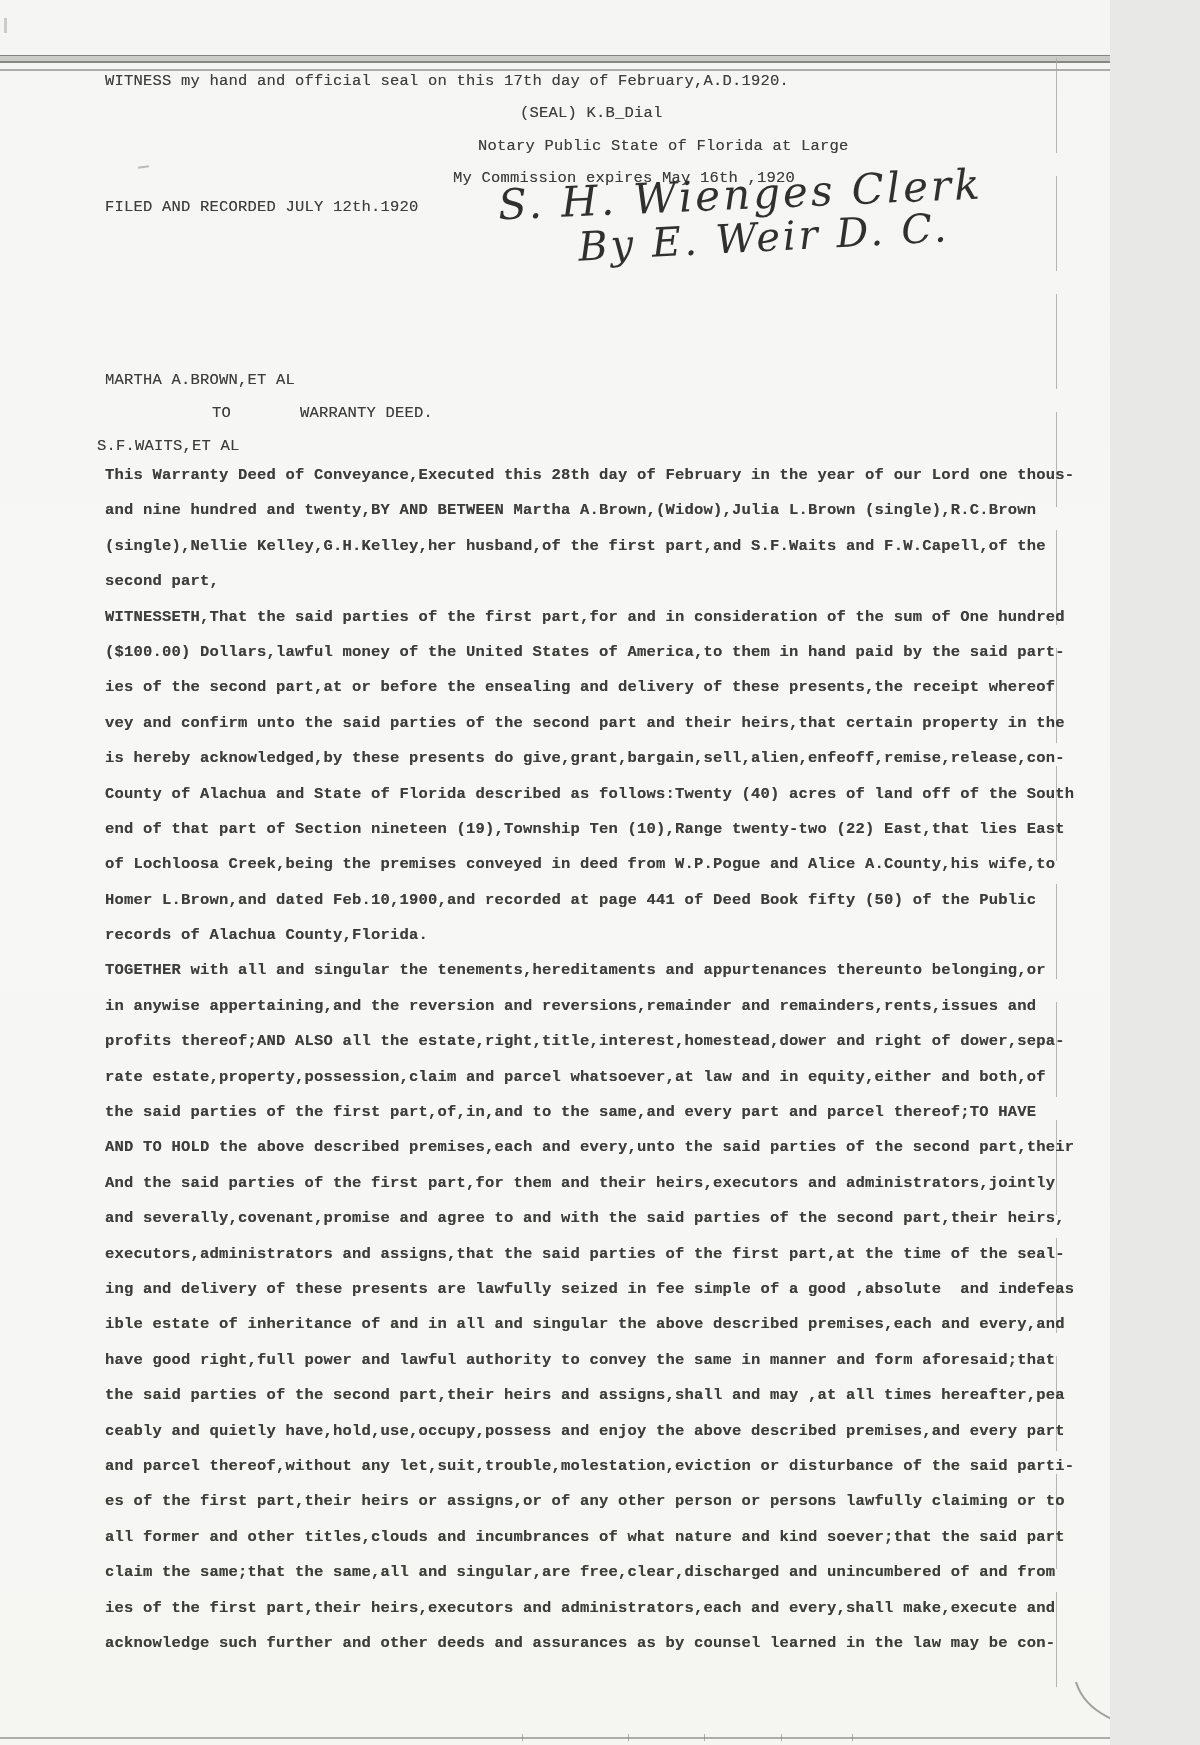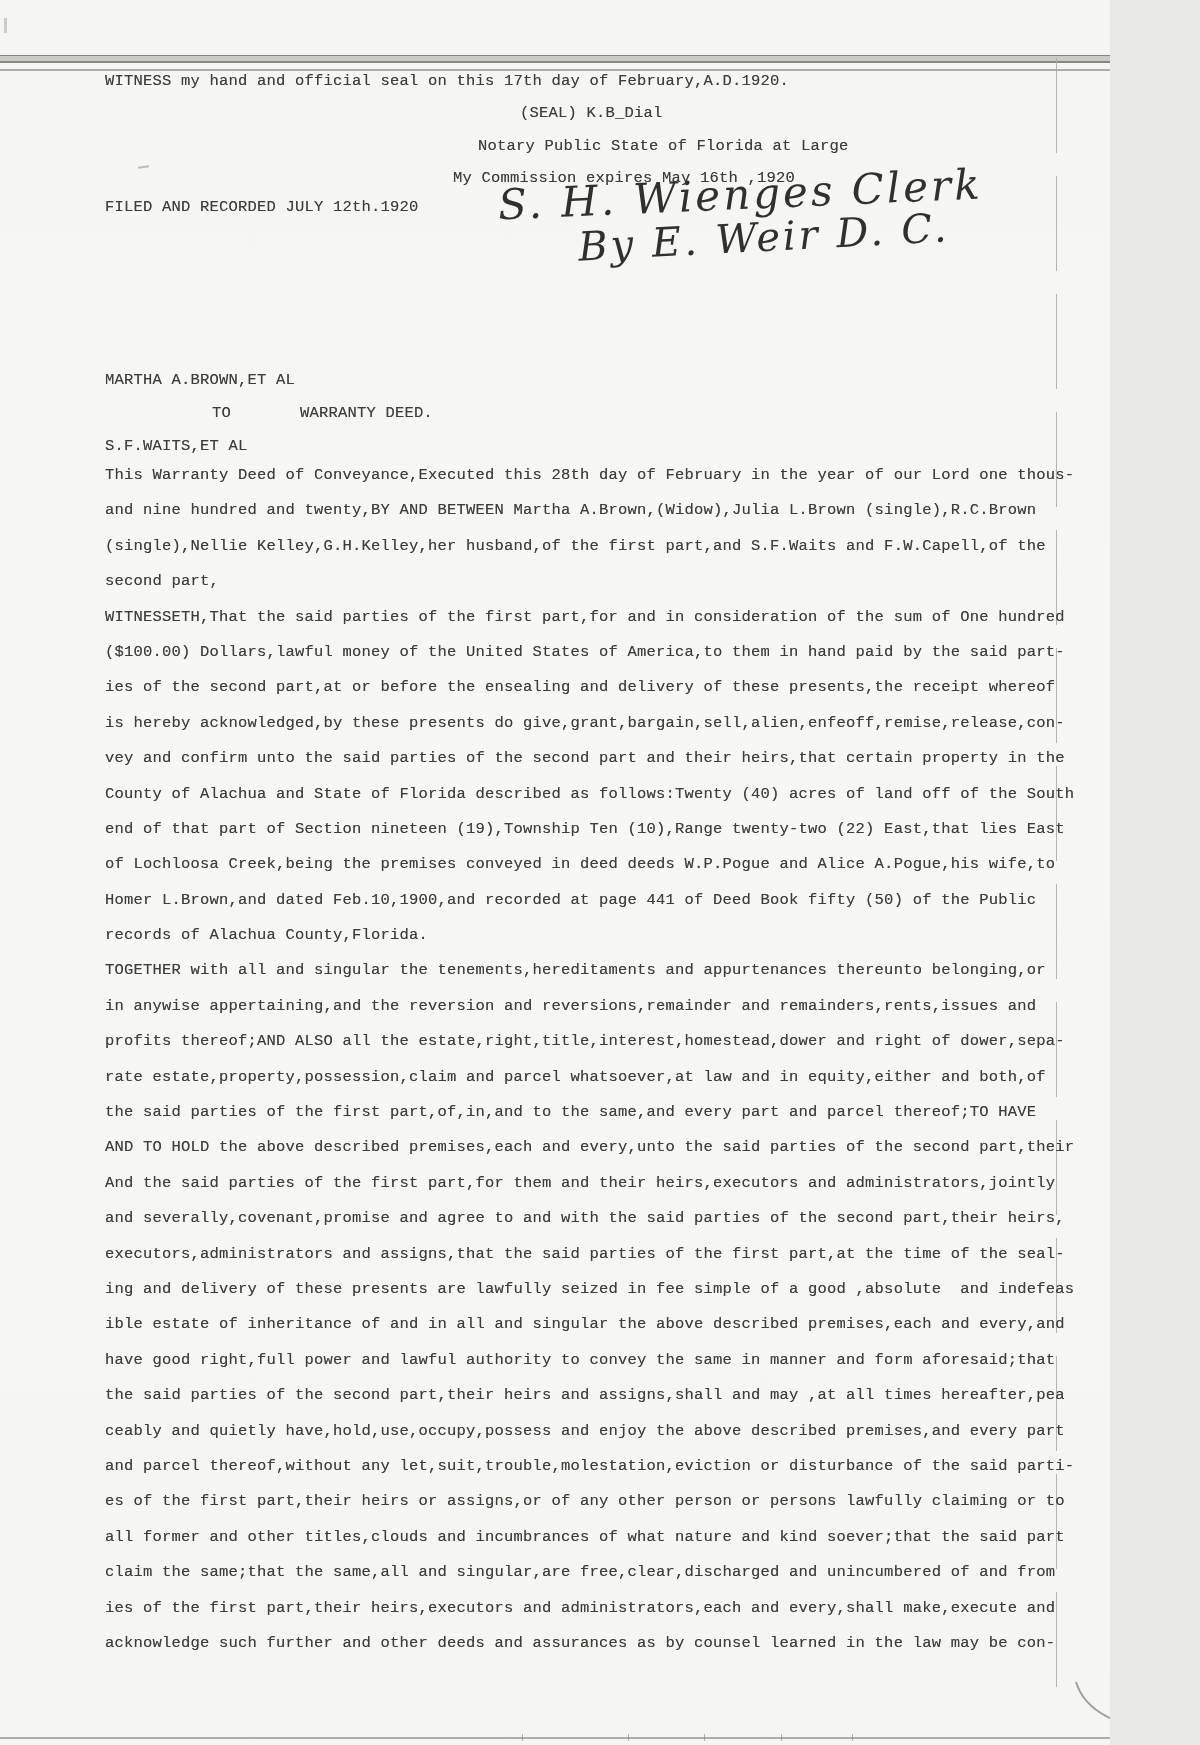--- a/index.html
+++ b/index.html
@@ -5,21 +5,21 @@
   html,body { margin:0; padding:0; background:#e8e8e6; }
   .page {
     position:relative; width:1110px; height:1745px;
     background:linear-gradient(180deg,#f5f5f3 0%, #f7f7f5 40%, #f5f5f2 100%);
     overflow:hidden;
     font-family:"Liberation Mono", monospace;
     color:#3d3d39;
   }
   .tline { position:absolute; font-size:15.5px; white-space:pre; letter-spacing:0.2px; text-shadow:0 0 0.5px rgba(60,60,55,.55); }
   .deed-body { position:absolute; left:105px; top:458px; }
-  .bl { height:35.4px; line-height:35.4px; font-size:15.5px; white-space:pre; letter-spacing:0.2px; text-shadow:0 0 0.5px rgba(60,60,55,.55); }
+  .bl { height:35.4px; line-height:35.4px; font-size:15.5px; white-space:pre; letter-spacing:0.2px; text-shadow:0 0 0.5px rgba(60,60,55,.55);font-weight:bold; }
   .script { position:absolute; font-family:"DejaVu Serif", serif; font-style:italic; color:#30302c; }
   .sig-clerk { left:498px; top:170px; font-size:42px; letter-spacing:3px; transform:rotate(-2.5deg); }
   .sig-deputy { left:578px; top:214px; font-size:40px; letter-spacing:3px; transform:rotate(-3deg); }
   .rule-band { position:absolute; left:0; top:55px; width:1200px; height:8px;
     background:linear-gradient(180deg,#70706c 0 1px, #c3c3bf 1px 6px, #74746f 6px 8px); opacity:.85; }
   .rule-thin { position:absolute; left:0; top:69px; width:1200px; height:2px; background:#8d8d89; opacity:.7; }
   .rule-bottom { position:absolute; left:0; top:1737px; width:1200px; height:2px; background:#9a9a96; opacity:.8; }
   .rule-right { position:absolute; left:1056px; top:58px; width:1px; height:1642px;
     background:repeating-linear-gradient(180deg,#a8a8a4 0 95px, rgba(0,0,0,0) 95px 118px); opacity:.85; }
   .tick { position:absolute; width:1px; height:7px; top:1734px; background:#8a8a86; opacity:.65; }
@@ -57,36 +57,36 @@
   <div>
     <div class="tline" style="left:105px; top:198px">FILED AND RECORDED JULY 12th.1920</div>
     <div class="script sig-clerk">S. H. Wienges Clerk</div>
     <div class="script sig-deputy">By E. Weir D. C.</div>
   </div>
 
   <div>
     <div class="tline" style="left:105px; top:371px">MARTHA A.BROWN,ET AL</div>
     <div class="tline" style="left:212px; top:404px">TO</div>
     <div class="tline" style="left:300px; top:404px">WARRANTY DEED.</div>
-    <div class="tline" style="left:105px; top:437px">S.F.WAITS,ET AL</div>
+    <div class="tline" style="left:97px; top:437px">S.F.WAITS,ET AL</div>
   </div>
 
   <div class="deed-body">
     <div class="bl">This Warranty Deed of Conveyance,Executed this 28th day of February in the year of our Lord one thous-</div>
     <div class="bl">and nine hundred and twenty,BY AND BETWEEN Martha A.Brown,(Widow),Julia L.Brown (single),R.C.Brown</div>
     <div class="bl">(single),Nellie Kelley,G.H.Kelley,her husband,of the first part,and S.F.Waits and F.W.Capell,of the</div>
     <div class="bl">second part,</div>
     <div class="bl">WITNESSETH,That the said parties of the first part,for and in consideration of the sum of One hundred</div>
     <div class="bl">($100.00) Dollars,lawful money of the United States of America,to them in hand paid by the said part-</div>
     <div class="bl">ies of the second part,at or before the ensealing and delivery of these presents,the receipt whereof</div>
+    <div class="bl">vey and confirm unto the said parties of the second part and their heirs,that certain property in the</div>
     <div class="bl">is hereby acknowledged,by these presents do give,grant,bargain,sell,alien,enfeoff,remise,release,con-</div>
-    <div class="bl">vey and confirm unto the said parties of the second part and their heirs,that certain property in the</div>
     <div class="bl">County of Alachua and State of Florida described as follows:Twenty (40) acres of land off of the South</div>
     <div class="bl">end of that part of Section nineteen (19),Township Ten (10),Range twenty-two (22) East,that lies East</div>
-    <div class="bl">of Lochloosa Creek,being the premises conveyed in deed deeds W.P.Pogue and Alice A.Pogue,his wife,to</div>
+    <div class="bl">of Lochloosa Creek,being the premises conveyed in deed from W.P.Pogue and Alice A.County,his wife,to</div>
     <div class="bl">Homer L.Brown,and dated Feb.10,1900,and recorded at page 441 of Deed Book fifty (50) of the Public</div>
     <div class="bl">records of Alachua County,Florida.</div>
     <div class="bl">TOGETHER with all and singular the tenements,hereditaments and appurtenances thereunto belonging,or</div>
     <div class="bl">in anywise appertaining,and the reversion and reversions,remainder and remainders,rents,issues and</div>
     <div class="bl">profits thereof;AND ALSO all the estate,right,title,interest,homestead,dower and right of dower,sepa-</div>
     <div class="bl">rate estate,property,possession,claim and parcel whatsoever,at law and in equity,either and both,of</div>
     <div class="bl">the said parties of the first part,of,in,and to the same,and every part and parcel thereof;TO HAVE</div>
     <div class="bl">AND TO HOLD the above described premises,each and every,unto the said parties of the second part,their</div>
     <div class="bl">And the said parties of the first part,for them and their heirs,executors and administrators,jointly</div>
     <div class="bl">and severally,covenant,promise and agree to and with the said parties of the second part,their heirs,</div>

